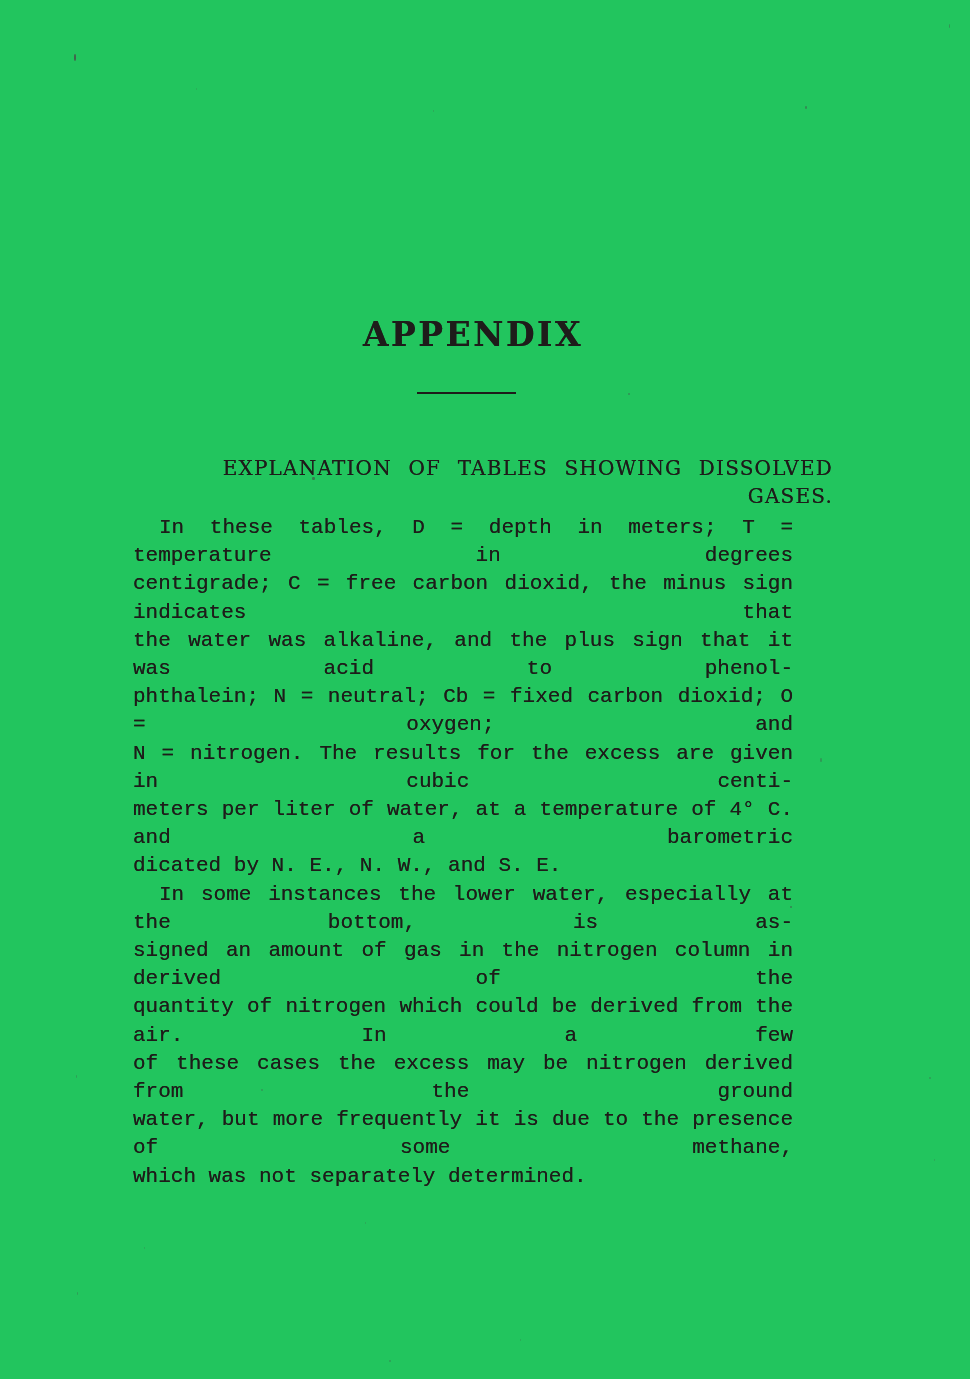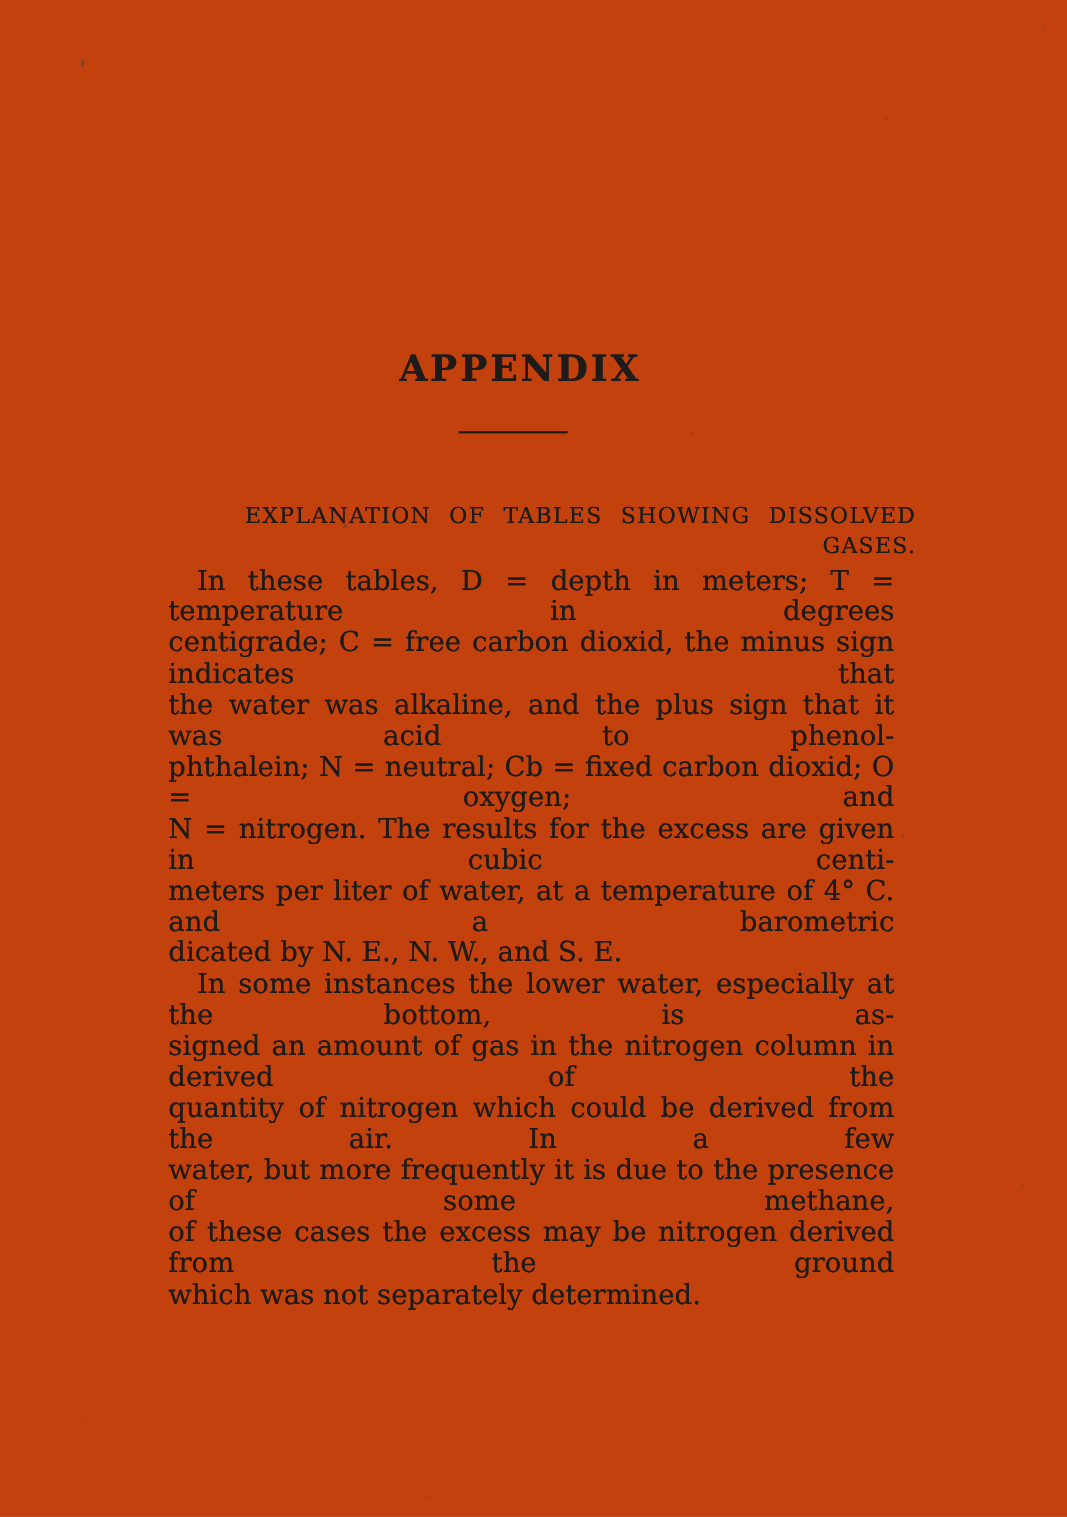--- a/index.html
+++ b/index.html
@@ -1,20 +1,20 @@
 <!DOCTYPE html>
 <html><head>
 <meta charset="utf-8">
 <style>
   html, body { margin: 0; padding: 0; }
   .page {
     position: relative;
     width: 970px;
     height: 1379px;
-    background: #c2410c;
+    background: #22c55e;
     font-family: "DejaVu Serif", serif;
     color: #1e1c1a;
     overflow: hidden;
     text-shadow: 0 0 0.5px rgba(30,28,26,0.85);
   }
   .title {
     position: absolute;
     top: 315px; left: 143px; width: 660px;
     text-align: center;
     font-size: 33px;
@@ -31,23 +31,24 @@
     position: absolute;
     top: 455px; left: 113px; width: 720px;
     text-align: right;
     font-size: 20px;
     letter-spacing: 1.2px;
     word-spacing: 9px;
     line-height: 27.5px;
   }
   .body-text {
     position: absolute;
-    top: 514px; left: 153px; width: 660px;
-    font-size: 25px;
+    top: 514px; left: 133px; width: 660px;
+    font-size: 21px;
     line-height: 28.2px;
+    font-family: Liberation Mono, monospace;
   }
   .line {
     text-align: justify;
     text-align-last: justify;
   }
   .line.indent { text-indent: 26px; }
   .line.last { text-align-last: left; }
   .speck {
     position: absolute;
     background: #4a4a48;
@@ -75,22 +76,22 @@
       <div class="line">the water was alkaline, and the plus sign that it was acid to phenol-</div>
       <div class="line">phthalein; N = neutral; Cb = fixed carbon dioxid; O = oxygen; and</div>
       <div class="line">N = nitrogen. The results for the excess are given in cubic centi-</div>
       <div class="line">meters per liter of water, at a temperature of 4° C. and a barometric</div>
       <div class="line last">dicated by N. E., N. W., and S. E.</div>
     </div>
     <div class="para">
       <div class="line indent">In some instances the lower water, especially at the bottom, is as-</div>
       <div class="line">signed an amount of gas in the nitrogen column in derived of the</div>
       <div class="line">quantity of nitrogen which could be derived from the air. In a few</div>
+      <div class="line">of these cases the excess may be nitrogen derived from the ground</div>
       <div class="line">water, but more frequently it is due to the presence of some methane,</div>
-      <div class="line">of these cases the excess may be nitrogen derived from the ground</div>
       <div class="line last">which was not separately determined.</div>
     </div>
   </div>
 
   <div class="speck" style="left:74px; top:54px; width:2px; height:7px; opacity:.8;"></div>
   <div class="speck" style="left:805px; top:106px; width:2px; height:3px; opacity:.45;"></div>
   <div class="speck" style="left:949px; top:24px; width:1px; height:4px; opacity:.4;"></div>
   <div class="speck" style="left:433px; top:110px; width:1px; height:2px; opacity:.25;"></div>
   <div class="speck" style="left:196px; top:88px; width:1px; height:2px; opacity:.2;"></div>
   <div class="speck" style="left:628px; top:393px; width:2px; height:2px; opacity:.4;"></div>

